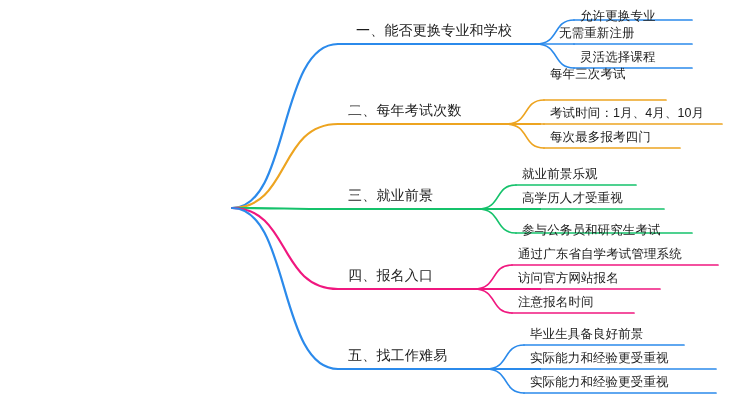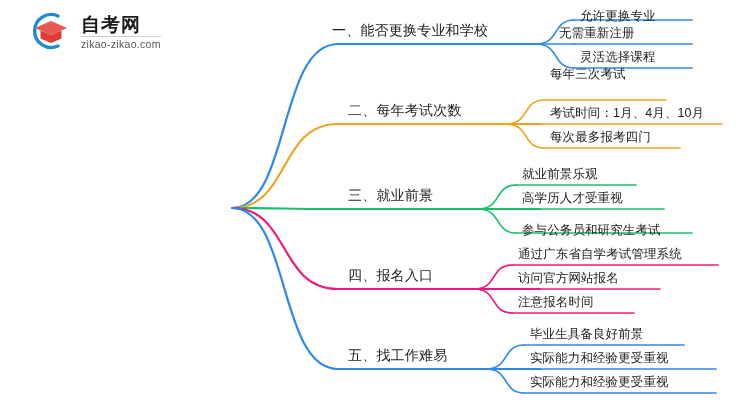--- a/index.html
+++ b/index.html
@@ -137,38 +137,24 @@
       <line x1="338" y1="369" x2="540" y2="369" stroke="#2b8aeb" stroke-width="2.2" stroke-linecap="round"></line>
       <path d="M 486 369 C 510 369 502 345 524 345" fill="none" stroke="#2b8aeb" stroke-width="1.7" stroke-linecap="round"></path>
       <line x1="524" y1="345" x2="684" y2="345" stroke="#2b8aeb" stroke-width="1.7" stroke-linecap="round"></line>
       <path d="M 486 369 C 510 369 502 369 524 369" fill="none" stroke="#2b8aeb" stroke-width="1.7" stroke-linecap="round"></path>
       <line x1="524" y1="369" x2="716" y2="369" stroke="#2b8aeb" stroke-width="1.7" stroke-linecap="round"></line>
       <path d="M 486 369 C 510 369 502 393 524 393" fill="none" stroke="#2b8aeb" stroke-width="1.7" stroke-linecap="round"></path>
       <line x1="524" y1="393" x2="716" y2="393" stroke="#2b8aeb" stroke-width="1.7" stroke-linecap="round"></line>
       <line x1="540" y1="369" x2="490" y2="369" stroke="#2b8aeb" stroke-width="1.7" stroke-linecap="round"></line>
     </svg>
 
-  <div class="logo-wrap">
-    <div class="logo-mark">
-      <svg width="46" height="42" viewBox="0 0 46 42">
-        <path d="M30 6 A16.5 16.5 0 1 0 30 36" fill="none" stroke="#1f8ad2" stroke-width="3.4" stroke-linecap="round"></path>
-        <path d="M23 11 L39 18 L23 25 L7 18 Z" fill="#e03a32"></path>
-        <path d="M12.5 20.5 L12.5 28.5 L23 33 L33.5 28.5 L33.5 20.5 L23 25 Z" fill="#e03a32"></path>
-        <path d="M23 11 L39 18 L23 25 L7 18 Z" fill="#ffffff" opacity="0.16"></path>
-      </svg>
-    </div>
-    <div class="logo-text-block">
-      <div class="logo-title">自考网</div>
-      <div class="logo-sub">zikao-zikao.com</div>
-    </div>
-  </div>
 
 
   <div id="nodes">
-      <div class="l1-node" style="left: 332px; top: 22px;">一、能否更换专业和学校</div>
+      <div class="l1-node" style="left: 356px; top: 22px;">一、能否更换专业和学校</div>
       <div class="l2-node" style="left: 580px; top: 1px; margin-top: 7px;">允许更换专业</div>
       <div class="l2-node" style="left: 559px; top: 25px;">无需重新注册</div>
       <div class="l2-node" style="left: 580px; top: 49px;">灵活选择课程</div>
       <div class="l1-node" style="left: 348px; top: 102px;">二、每年考试次数</div>
       <div class="l2-node" style="left: 550px; top: 66px;">每年三次考试</div>
       <div class="l2-node" style="left: 550px; top: 105px;">考试时间：1月、4月、10月</div>
       <div class="l2-node" style="left: 550px; top: 129px;">每次最多报考四门</div>
       <div class="l1-node" style="left: 348px; top: 187px;">三、就业前景</div>
       <div class="l2-node" style="left: 522px; top: 166px;">就业前景乐观</div>
       <div class="l2-node" style="left: 522px; top: 190px;">高学历人才受重视</div>

